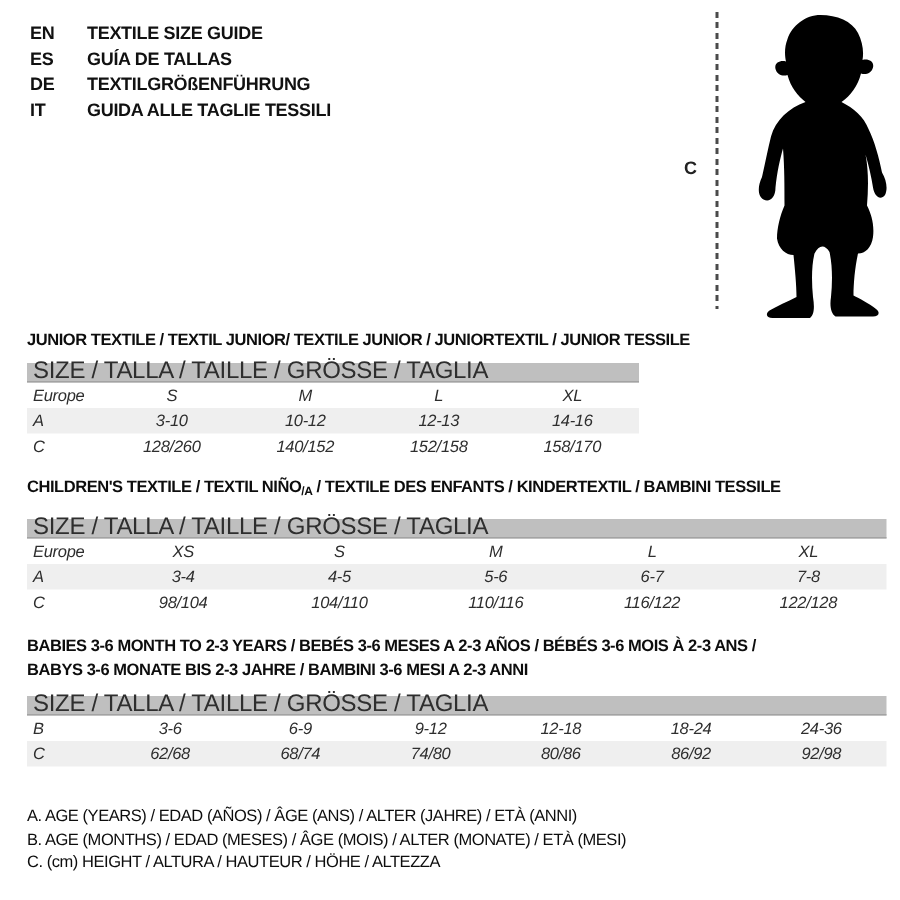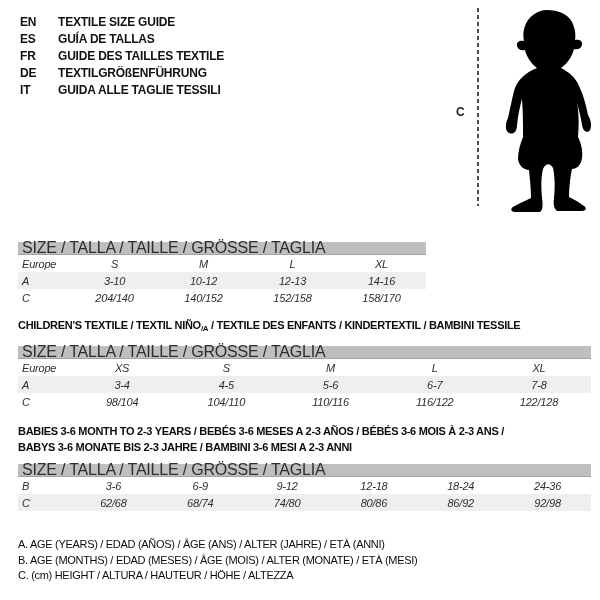--- a/index.html
+++ b/index.html
@@ -42,58 +42,55 @@
   <div class="lang-list">
     <div class="lang-row">
       <span class="lang-code">EN</span>
       <span class="lang-label">TEXTILE SIZE GUIDE</span>
     </div>
     <div class="lang-row">
       <span class="lang-code">ES</span>
       <span class="lang-label">GUÍA DE TALLAS</span>
     </div>
     <div class="lang-row">
-      <span class="lang-code">FR</span>
-      <span class="lang-label">GUIDE DES TAILLES TEXTILE</span>
-    </div>
-    <div class="lang-row">
       <span class="lang-code">DE</span>
       <span class="lang-label">TEXTILGRÖßENFÜHRUNG</span>
     </div>
     <div class="lang-row">
       <span class="lang-code">IT</span>
       <span class="lang-label">GUIDA ALLE TAGLIE TESSILI</span>
     </div>
   </div>
 
   <div class="dash-line"></div>
   <div class="measure-label">C</div>
   <svg class="figure-svg" viewBox="0 0 113 205" aria-hidden="true">
     <path fill="#000000" d="M60 3 C50 3 41 10 38 19 C36 24 36 30 37 34 C33 33 29 35 30 39 C31 43 35 44 38 43 C40 51 45 57 50 61 C39 65 30 73 27 84 C25 92 23 102 21 111 C18 117 18 124 22 126 C26 128 30 125 30 118 C31 108 33 99 35 92 C36 104 36 118 36 130 C33 137 31 145 31 152 C32 159 37 163 42 163 C43 173 44 183 44 191 C38 194 31 197 26 200 C23 202 24 205 28 205 L53 205 C56 203 56 197 55 191 C54 181 54 170 56 162 C59 156 63 156 66 161 C68 170 68 181 67 191 C66 197 67 202 70 204 L95 204 C99 204 100 201 97 199 C92 195 86 192 82 190 C82 182 83 171 85 162 C90 162 94 158 95 151 C96 143 94 136 91 130 C92 118 92 106 90 96 C92 103 94 111 95 118 C96 124 100 127 103 123 C105 119 104 113 101 108 C99 98 96 87 92 79 C89 71 82 65 74 61 C80 57 85 50 87 42 C90 43 94 42 95 38 C96 34 92 32 88 33 C89 27 88 21 85 15 C81 7 71 3 60 3 Z"></path>
   </svg>
 
+  <div class="sec-title" style="top:219px;">JUNIOR TEXTILE / TEXTIL JUNIOR/ TEXTILE JUNIOR / JUNIORTEXTIL / JUNIOR TESSILE</div>
   <div class="size-table w-junior" style="top:242px;">
     <div class="band">SIZE / TALLA / TAILLE / GRÖSSE / TAGLIA</div>
     <div class="trow">
       <span class="lbl">Europe</span>
       <span class="cell">S</span>
       <span class="cell">M</span>
       <span class="cell">L</span>
       <span class="cell">XL</span>
     </div>
     <div class="trow alt">
       <span class="lbl">A</span>
       <span class="cell">3-10</span>
       <span class="cell">10-12</span>
       <span class="cell">12-13</span>
       <span class="cell">14-16</span>
     </div>
     <div class="trow">
       <span class="lbl">C</span>
-      <span class="cell">204/140</span>
+      <span class="cell">128/260</span>
       <span class="cell">140/152</span>
       <span class="cell">152/158</span>
       <span class="cell">158/170</span>
     </div>
   </div>
 
   <div class="sec-title" style="top:317px;"><span>CHILDREN'S TEXTILE / TEXTIL NIÑO</span><span class="sub">/A</span><span> / TEXTILE DES ENFANTS / KINDERTEXTIL / BAMBINI TESSILE</span></div>
   <div class="size-table w-wide" style="top:346px;">
     <div class="band">SIZE / TALLA / TAILLE / GRÖSSE / TAGLIA</div>
     <div class="trow">

